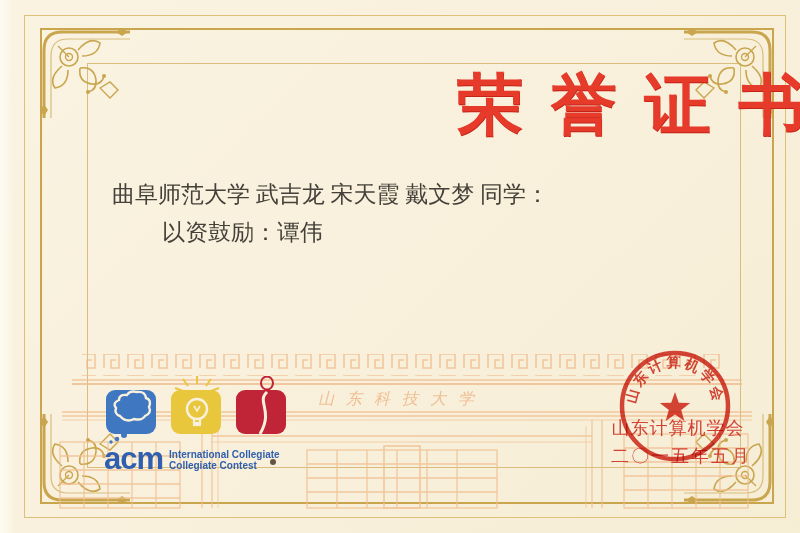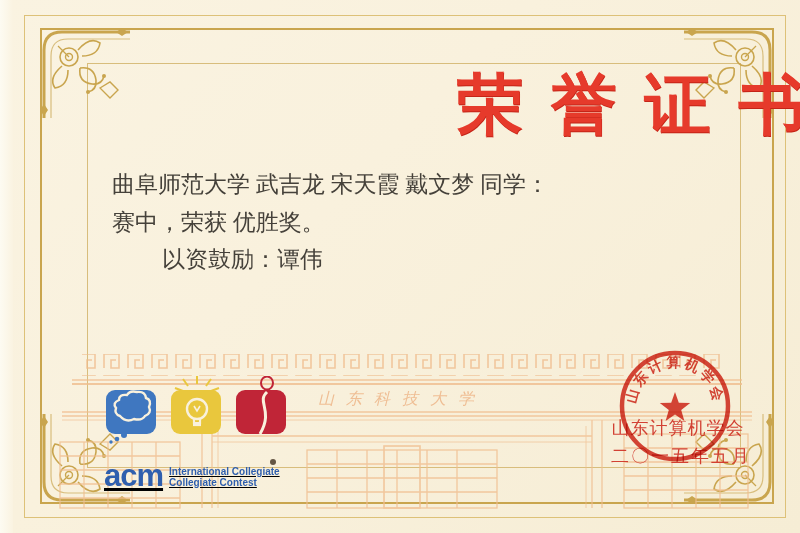--- a/index.html
+++ b/index.html
@@ -23,29 +23,29 @@
   .corner.bl{bottom:-4px;left:-4px;transform:scaleY(-1);}
   .corner.br{bottom:-4px;right:-4px;transform:scale(-1,-1);}
   
   .title{
     position:absolute;top:44px;left:16px;width:100%;text-align:right;z-index:3;
     font-size:66px;font-weight:bold;color:#e63a2b;margin:16px;
     letter-spacing:0.42em;text-indent:0.42em;
     text-shadow:0.5px 0.5px 0 #c42417;
   }
   
-  .text-block{position:absolute;left:112px;top:166px;width:572px;z-index:3;
+  .text-block{position:absolute;left:112px;top:176px;width:572px;z-index:3;
     color:#45413a;font-size:23px;line-height:37.5px;}
   .text-block .indent{padding-left:50px;}
   
   .watermark{position:absolute;left:52px;top:350px;z-index:1;opacity:.8;pointer-events:none;}
   
   .acm{position:absolute;left:104px;top:376px;width:210px;z-index:3;}
   .tiles{display:flex;gap:9px;height:70px;}
-  .acm-row{display:flex;align-items:flex-start;margin-top:17px;text-decoration:underline;}
+  .acm-row{display:flex;align-items:flex-start;margin-top:0;}
   .acm-word{font-family:"Liberation Sans","DejaVu Sans",sans-serif;
     font-weight:bold;color:#2f5fae;font-size:31px;line-height:26px;letter-spacing:-1px;}
   .acm-caption{font-family:"Liberation Sans","DejaVu Sans",sans-serif;
     font-weight:bold;color:#2f5fae;font-size:10px;line-height:10.5px;margin:4px 0 0 6px;}
   
   .issuer{position:absolute;left:611px;top:416px;width:134px;z-index:3;
     text-align:center;color:rgba(208,55,42,.95);}
   .issuer .org{font-size:18px;letter-spacing:1px;white-space:nowrap;}
   .issuer .date{font-size:18px;letter-spacing:2px;margin-top:4px;white-space:nowrap;}
   .seal{position:absolute;left:616px;top:347px;z-index:4;opacity:.92;
@@ -149,21 +149,20 @@
         <path d="M644 84 V158"></path>
         <path d="M668 84 V158"></path>
     </g>
     <text x="350" y="54" text-anchor="middle" font-size="16" letter-spacing="12" fill="#edb283" font-style="italic" font-family="'Liberation Serif',serif">山东科技大学</text>
   </svg>
 
   <h1 class="title">荣誉证书</h1>
 
   <div class="text-block">
     <div>曲阜师范大学 武吉龙 宋天霞 戴文梦 同学：</div>
-    <div>赛中，荣获 优胜奖。</div>
     <div class="indent">以资鼓励：谭伟</div>
   </div>
 
   <div class="acm">
     <div class="tiles">
       <svg width="56" height="70" viewBox="0 0 56 70">
         <rect x="2" y="14" width="50" height="44" rx="9" fill="#3f77c0"></rect>
         <path d="M16 40 Q10 38 12 32 Q8 27 15 24 Q15 18 23 19 Q26 14 33 16 Q41 15 42 22 Q48 24 45 31 Q48 37 41 40 Q38 45 30 43 Q22 47 16 40 Z" fill="none" stroke="#f9f1dd" stroke-width="2.4"></path>
         <circle cx="20" cy="59" r="3" fill="#3f77c0"></circle>
         <circle cx="13" cy="63" r="2.3" fill="#3f77c0"></circle>

